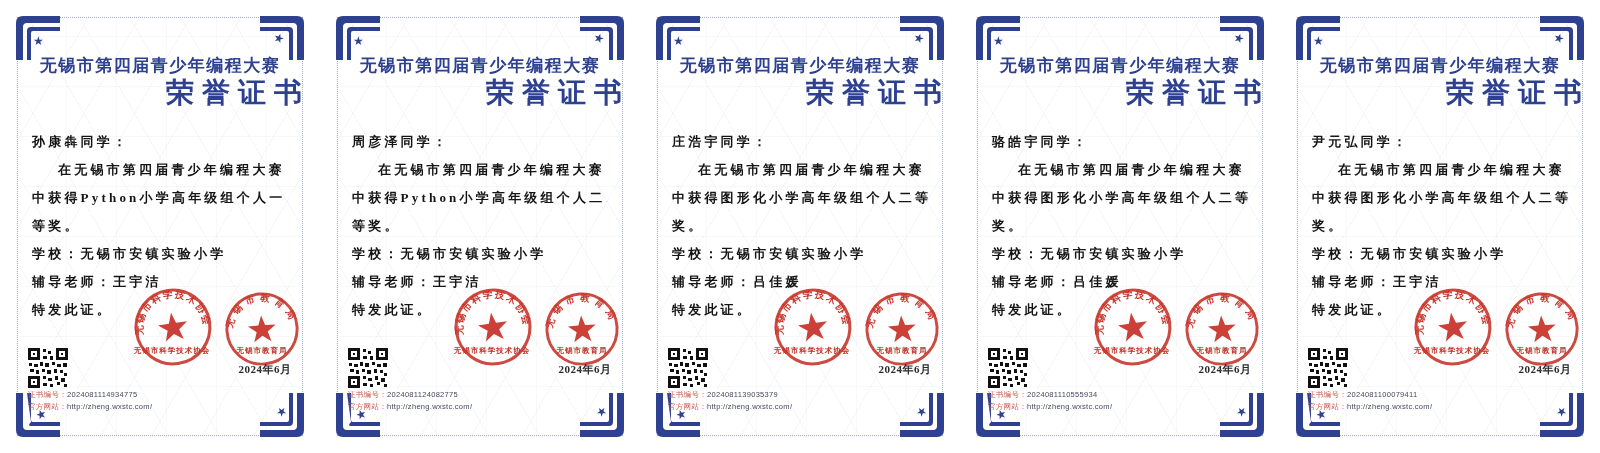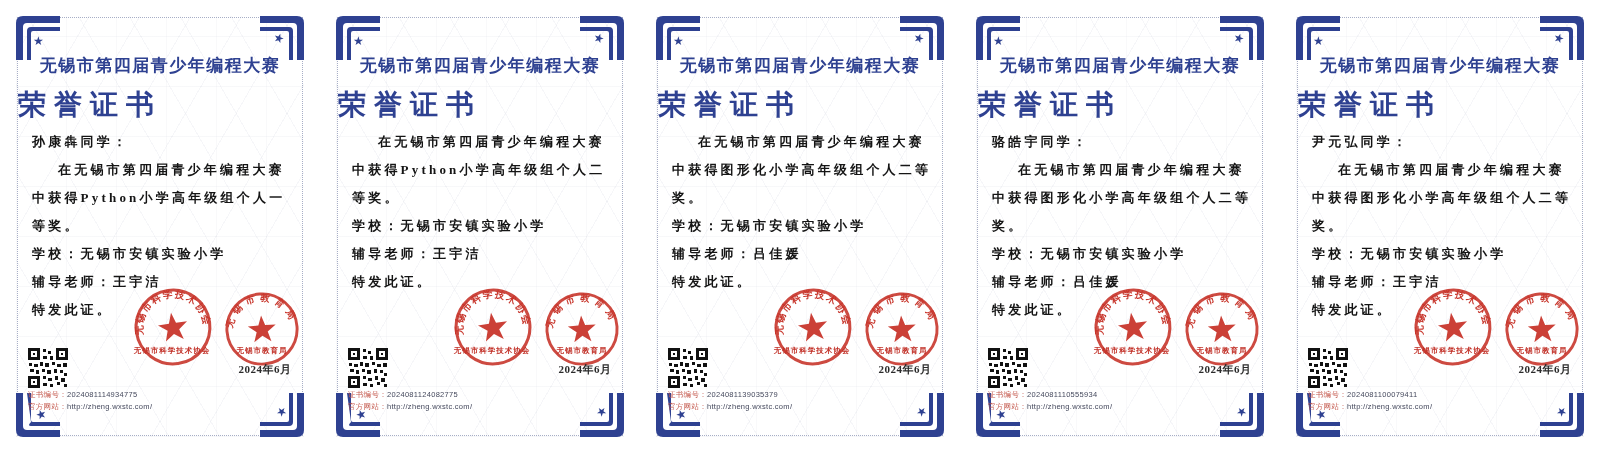--- a/index.html
+++ b/index.html
@@ -14,21 +14,21 @@
       repeating-linear-gradient(90deg,  rgba(150,158,180,.10) 0 1px, transparent 1px 50px);}
   .dotted{position:absolute;inset:7px;border:1px dotted #a7aec6;}
   .corner{position:absolute;width:46px;height:46px;}
   .corner svg{display:block;width:46px;height:46px;}
   .corner.tl{top:4px;left:4px;}
   .corner.tr{top:4px;right:4px;transform:rotate(90deg);}
   .corner.br{bottom:4px;right:4px;transform:rotate(180deg);}
   .corner.bl{bottom:4px;left:4px;transform:rotate(270deg);}
   .comp-title{position:absolute;top:44px;left:0;width:100%;text-align:center;
     color:#2e4191;font-weight:bold;font-size:17px;letter-spacing:1.5px;}
-  .big-title{position:absolute;top:76px;left:0;width:100%;text-align:left;
+  .big-title{position:absolute;top:64px;left:0;width:100%;text-align:right;
     color:#2e4191;font-weight:bold;font-size:28px;letter-spacing:8px;text-indent:8px;}
   .content{position:absolute;top:118px;left:22px;right:12px;
     font-family:"Liberation Serif",serif;font-size:13px;color:#151515;
     letter-spacing:3.2px;line-height:2.15;font-weight:bold;}
   .content p{margin:0;font-family:Liberation Serif, serif;}
   .content .para{text-indent:2em;}
   .qr{position:absolute;left:18px;top:338px;width:40px;height:40px;}
   .seal{position:absolute;width:82px;height:82px;}
   .seal svg{display:block;width:100%;height:100%;}
   .seal-left{left:122px;top:276px;transform:rotate(-8deg);}
@@ -203,20 +203,21 @@
         <path d="M2 46 L2 9 Q2 2 9 2 L46 2 L46 9 L13 9 Q9 9 9 13 L9 46 Z" fill="#2e4191"></path>
         <path d="M13 46 L13 17 Q13 13 17 13 L46 13 L46 17 L19 17 Q17 17 17 19 L17 46 Z" fill="#2e4191"></path>
         <text x="19" y="31" font-size="12" fill="#2e4191">★</text>
       </svg>
     </div>
 
     <div class="comp-title">无锡市第四届青少年编程大赛</div>
     <div class="big-title">荣誉证书</div>
 
     <div class="content">
+      <p><span>周彦泽</span><span>同学：</span></p>
       <p class="para">在无锡市第四届青少年编程大赛中获得Python小学高年级组个人二等奖。</p>
       <p><span>学校：</span><span>无锡市安镇实验小学</span></p>
       <p><span>辅导老师：</span><span>王宇洁</span></p>
       <p>特发此证。</p>
     </div>
 
     <div class="qr">
       <svg viewBox="0 0 40 40">
         <rect x="0" y="0" width="40" height="40" fill="#fff"></rect>
         <g fill="#111">
@@ -324,20 +325,21 @@
         <path d="M2 46 L2 9 Q2 2 9 2 L46 2 L46 9 L13 9 Q9 9 9 13 L9 46 Z" fill="#2e4191"></path>
         <path d="M13 46 L13 17 Q13 13 17 13 L46 13 L46 17 L19 17 Q17 17 17 19 L17 46 Z" fill="#2e4191"></path>
         <text x="19" y="31" font-size="12" fill="#2e4191">★</text>
       </svg>
     </div>
 
     <div class="comp-title">无锡市第四届青少年编程大赛</div>
     <div class="big-title">荣誉证书</div>
 
     <div class="content">
+      <p><span>庄浩宇</span><span>同学：</span></p>
       <p class="para">在无锡市第四届青少年编程大赛中获得图形化小学高年级组个人二等奖。</p>
       <p><span>学校：</span><span>无锡市安镇实验小学</span></p>
       <p><span>辅导老师：</span><span>吕佳媛</span></p>
       <p>特发此证。</p>
     </div>
 
     <div class="qr">
       <svg viewBox="0 0 40 40">
         <rect x="0" y="0" width="40" height="40" fill="#fff"></rect>
         <g fill="#111">

